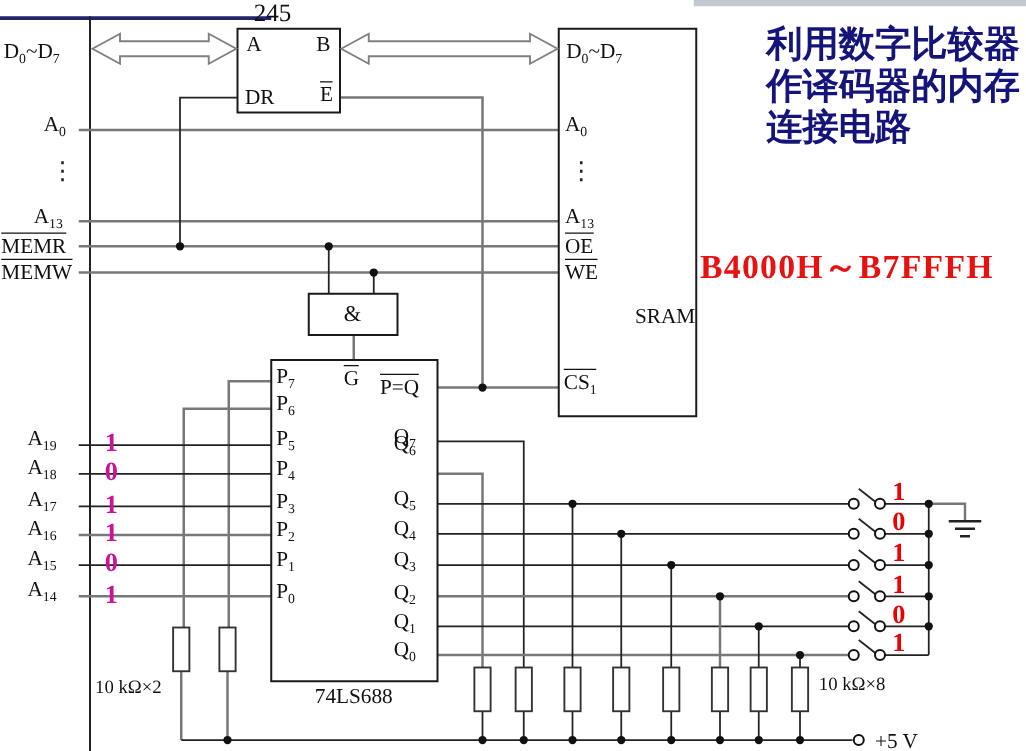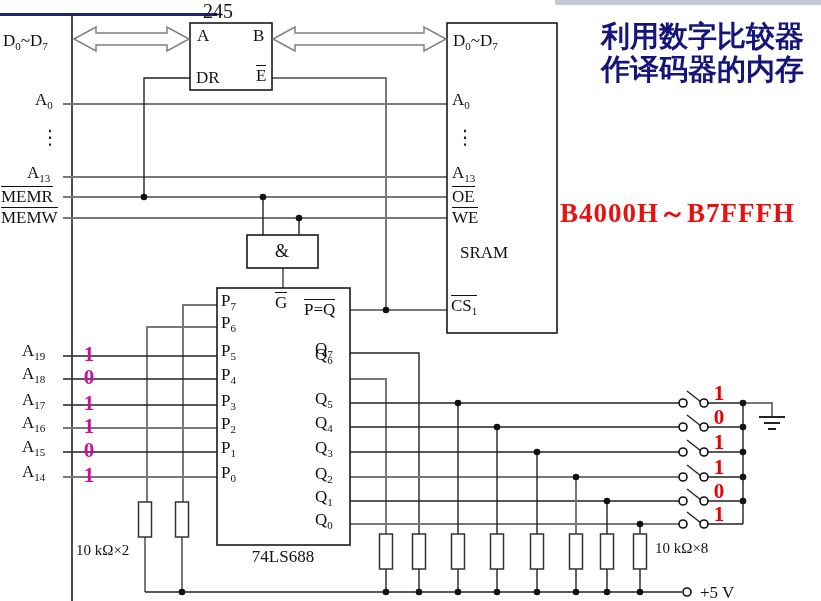--- a/index.html
+++ b/index.html
@@ -9,21 +9,21 @@
        white-space:nowrap;line-height:1.1;}
   .lbl sub{font-size:11px;vertical-align:-4px;line-height:0;}
   .ovl{border-top:1.5px solid #111;padding-top:1px;}
   .sm{font-size:15px;}
   .ctr{text-align:center;}
   .rt{text-align:left;}
   .mg{position:absolute;font:bold 21px "Liberation Serif",serif;color:#cc1199;
       width:18px;text-align:center;line-height:1;}
   .rd{position:absolute;font:bold 21px "Liberation Serif",serif;color:#e80000;
       width:20px;text-align:center;line-height:1;}
-  .title-line{font:bold 29px "Liberation Serif",serif;color:#14147a;line-height:33px;}
+  .title-line{font:bold 29px "Liberation Serif",serif;color:#14147a;line-height:33px;margin-left:12px;}
   .range{position:absolute;font:bold 27px "Liberation Serif",serif;color:#e81111;
          letter-spacing:1px;line-height:1;}
   .navy-rule{position:absolute;left:0;top:13px;width:217px;height:3px;background:#23236e;}
   .top-bar{position:absolute;left:555px;top:0;width:266px;height:5px;background:#c4c8d3;}
   svg{position:absolute;left:0;top:0;}
   .wg{stroke:#787878;stroke-width:2;fill:none;}
   .wb{stroke:#222;stroke-width:1.4;fill:none;}
   .bx{stroke:#1a1a1a;stroke-width:1.6;fill:none;}
   .rs{stroke:#333;stroke-width:1.5;fill:#fff;}
   .dot{fill:#111;stroke:none;}
@@ -223,21 +223,21 @@
 <div class="lbl" style="left:253px;top:27px">B</div>
 <div class="lbl" style="left:196px;top:69px">DR</div>
 <div class="lbl ovl" style="left:256px;top:65px">E</div>
 
 <div class="lbl" style="left:453px;top:32px">D<sub>0</sub>~D<sub>7</sub></div>
 <div class="lbl" style="left:452px;top:91px">A<sub>0</sub></div>
 <div class="dots3" style="left:455px;top:127px">⋮</div>
 <div class="lbl" style="left:452px;top:164px">A<sub>13</sub></div>
 <div class="lbl ovl" style="left:452px;top:186px">OE</div>
 <div class="lbl ovl" style="left:452px;top:207px">WE</div>
-<div class="lbl" style="left:460px;top:244px">SRAM</div>
+<div class="lbl" style="left:508px;top:244px">SRAM</div>
 <div class="lbl ovl" style="left:451px;top:295px">CS<sub>1</sub></div>
 
 <div class="lbl ctr" style="left:270px;top:242px;width:24px;font-size:18px">&amp;</div>
 
 <div class="lbl ovl" style="left:275px;top:292px">G</div>
 <div class="lbl ovl" style="left:304px;top:299px">P=Q</div>
 <div class="lbl ctr" style="left:238px;top:548px;width:90px">74LS688</div>
 
 <div class="lbl" style="left:221px;top:292px">P<sub>7</sub></div>
 <div class="lbl" style="left:221px;top:314px">P<sub>6</sub></div>
@@ -278,15 +278,16 @@
 <div class="rd" style="left:709px;top:481px">0</div>
 <div class="rd" style="left:709px;top:504px">1</div>
 
 <div class="lbl sm" style="left:76px;top:542px">10 kΩ×2</div>
 <div class="lbl sm" style="left:655px;top:540px">10 kΩ×8</div>
 <div class="lbl" style="left:700px;top:584px">+5 V</div>
 
 <div style="position:absolute;left:601px;top:20px">
   <div class="title-line">利用数字比较器</div>
   <div class="title-line">作译码器的内存</div>
+  <div class="title-line">连接电路</div>
 </div>
 
 <div class="range" style="left:560px;top:200px">B4000H～B7FFFH</div>
 
 </body></html>

